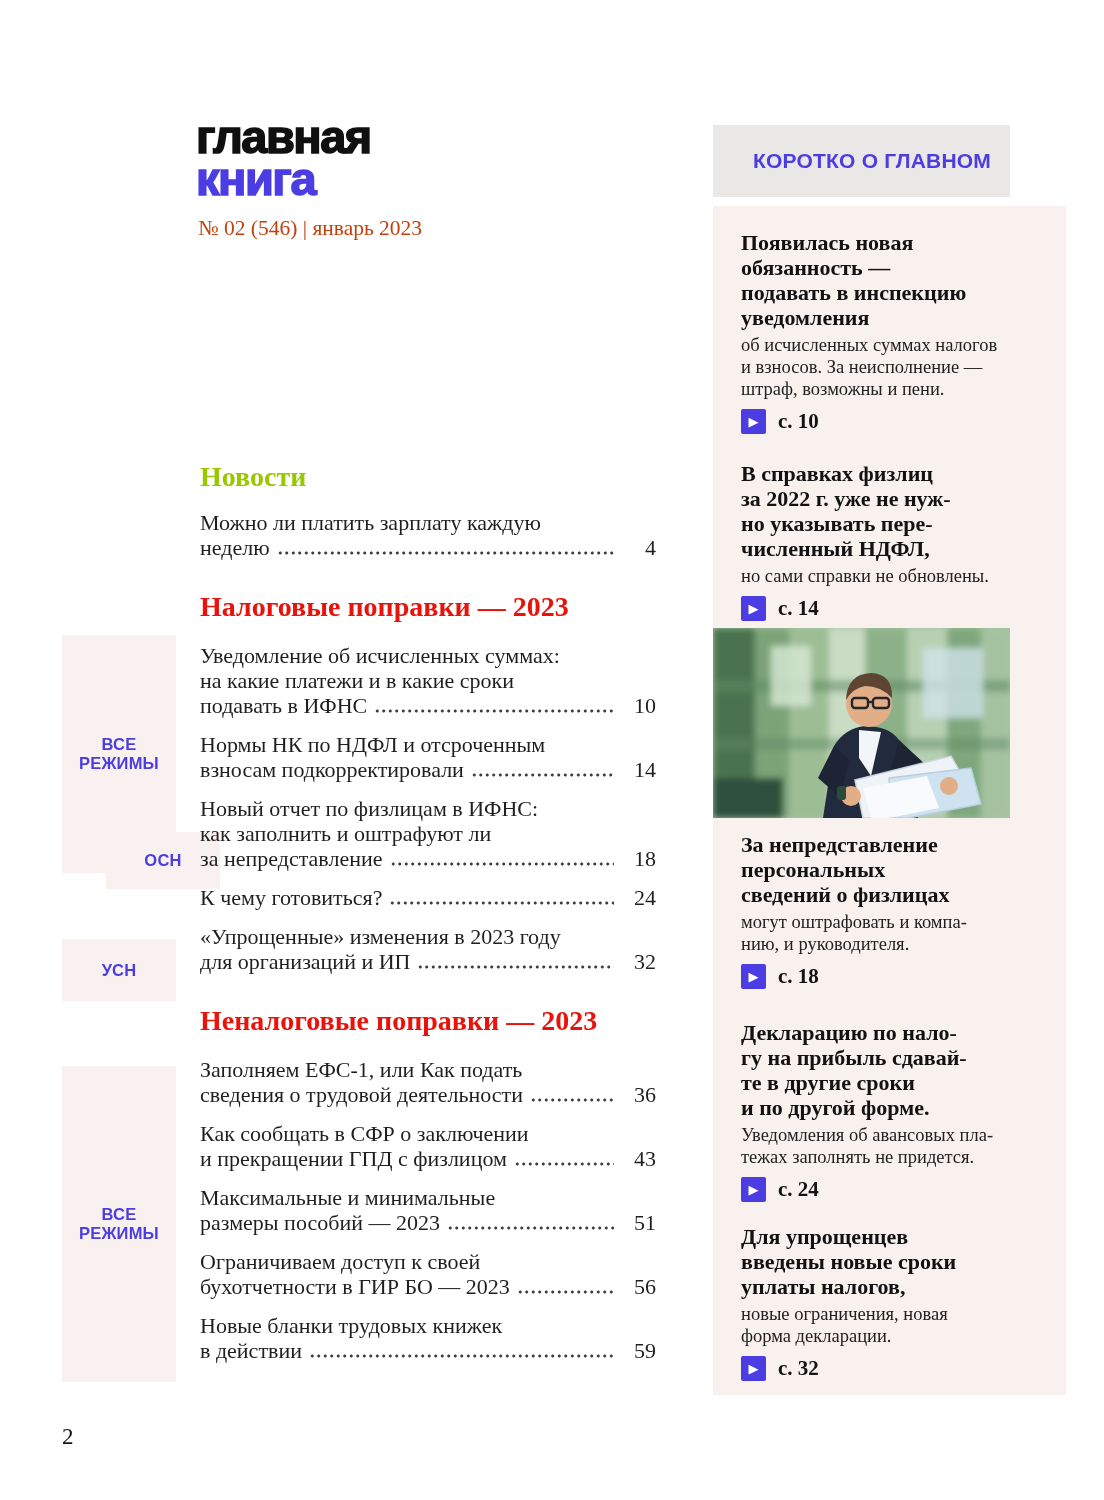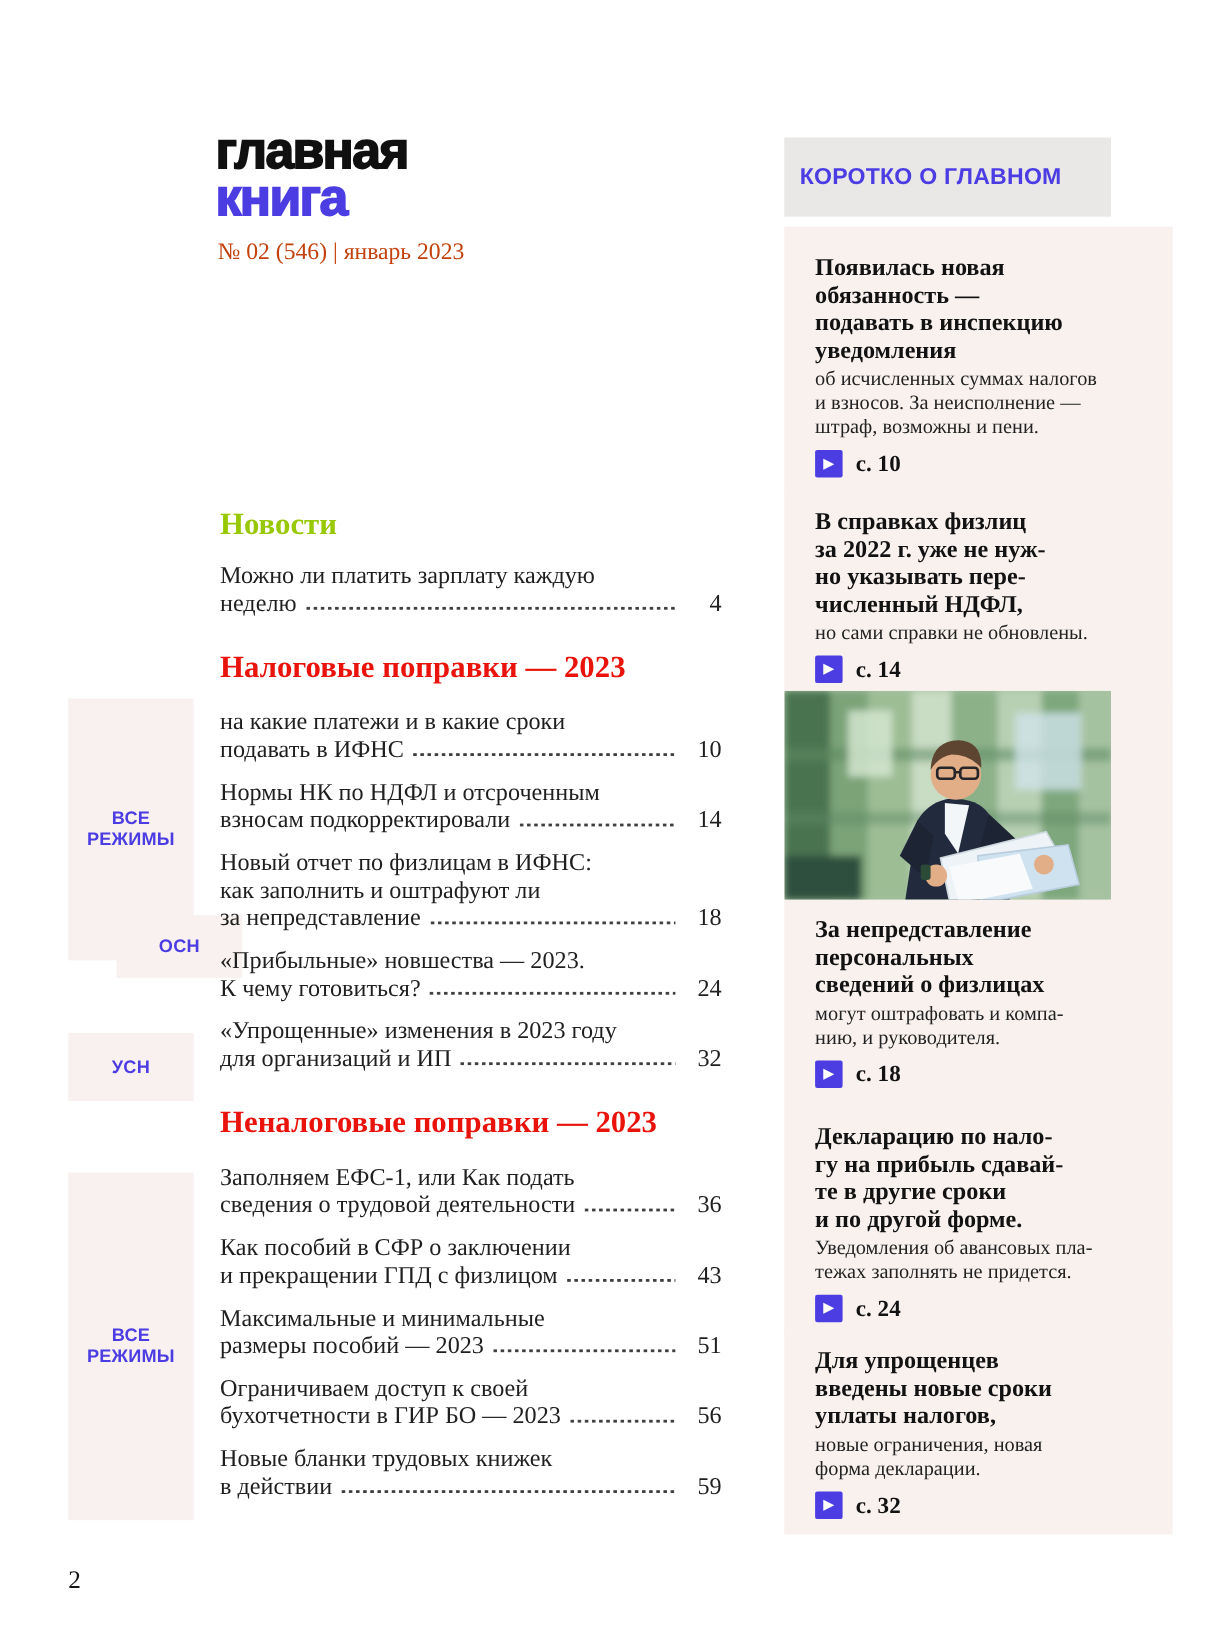--- a/index.html
+++ b/index.html
@@ -34,21 +34,21 @@
   .entry .line{white-space:nowrap;}
   .lrow{display:flex;align-items:flex-end;}
   .lead{flex:1;height:8px;margin:0 8px 0 7px;
         background-image:radial-gradient(circle,#3e3e3e 1.5px,rgba(0,0,0,0) 1.9px);
         background-size:6.5px 6.5px;background-repeat:repeat-x;background-position:0 bottom;
         margin-bottom:4px;}
   .pn{min-width:34px;text-align:right;font-size:22px;}
 
   
   .sb-header{position:absolute;left:713px;top:125px;width:297px;height:72px;background:var(--hdr-bg);
-        display:flex;align-items:center;padding-left:14px;
+        display:flex;align-items:center;padding-left:40px;
         font-family:"Liberation Sans","DejaVu Sans",sans-serif;font-weight:bold;
         font-size:21px;letter-spacing:.2px;color:var(--accent);}
   .sb-card{position:absolute;left:713px;width:353px;background:var(--card-bg);
         padding:20px 18px 14px 28px;}
   .sb-card.c0{top:206px;padding-top:24px;}
   .sb-card.c1{top:443px;padding-top:18px;}
   .sb-card.c2{top:628px;padding:0 0 14px 0;}
   .sb-card.c2 .card-text{padding:14px 18px 0 28px;}
   .sb-card.c3{top:1002px;padding-top:18px;}
   .sb-card.c4{top:1206px;padding-top:18px;}
@@ -86,20 +86,21 @@
       <div class="entry">
         <div class="line">Можно ли платить зарплату каждую</div>
         <div class="lrow">
           <span class="line">неделю</span>
           <span class="lead"></span>
           <span class="pn">4</span>
         </div>
       </div>
       <h2 class="sec-h red">Налоговые поправки — 2023</h2>
       <div class="entry">
+        <div class="line">Уведомление об исчисленных суммах:</div>
         <div class="line">на какие платежи и в какие сроки</div>
         <div class="lrow">
           <span class="line">подавать в ИФНС</span>
           <span class="lead"></span>
           <span class="pn">10</span>
         </div>
       </div>
       <div class="entry">
         <div class="line">Нормы НК по НДФЛ и отсроченным</div>
         <div class="lrow">
@@ -111,21 +112,20 @@
       <div class="entry">
         <div class="line">Новый отчет по физлицам в ИФНС:</div>
         <div class="line">как заполнить и оштрафуют ли</div>
         <div class="lrow">
           <span class="line">за непредставление</span>
           <span class="lead"></span>
           <span class="pn">18</span>
         </div>
       </div>
       <div class="entry">
-        <div class="line">«Прибыльные» новшества — 2023.</div>
         <div class="lrow">
           <span class="line">К чему готовиться?</span>
           <span class="lead"></span>
           <span class="pn">24</span>
         </div>
       </div>
       <div class="entry">
         <div class="line">«Упрощенные» изменения в 2023 году</div>
         <div class="lrow">
           <span class="line">для организаций и ИП</span>
@@ -136,21 +136,21 @@
       <h2 class="sec-h red">Неналоговые поправки — 2023</h2>
       <div class="entry">
         <div class="line">Заполняем ЕФС-1, или Как подать</div>
         <div class="lrow">
           <span class="line">сведения о трудовой деятельности</span>
           <span class="lead"></span>
           <span class="pn">36</span>
         </div>
       </div>
       <div class="entry">
-        <div class="line">Как пособий в СФР о заключении</div>
+        <div class="line">Как сообщать в СФР о заключении</div>
         <div class="lrow">
           <span class="line">и прекращении ГПД с физлицом</span>
           <span class="lead"></span>
           <span class="pn">43</span>
         </div>
       </div>
       <div class="entry">
         <div class="line">Максимальные и минимальные</div>
         <div class="lrow">
           <span class="line">размеры пособий — 2023</span>

